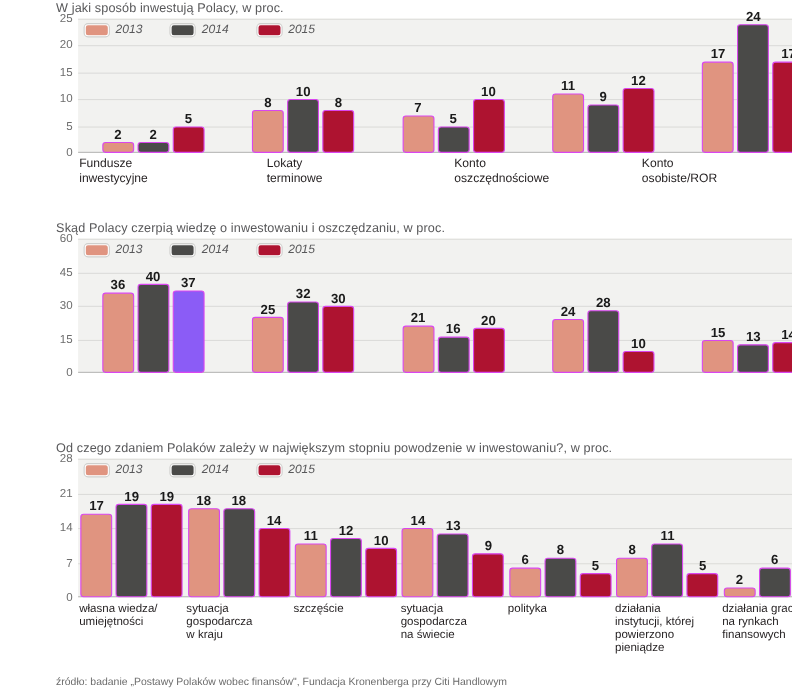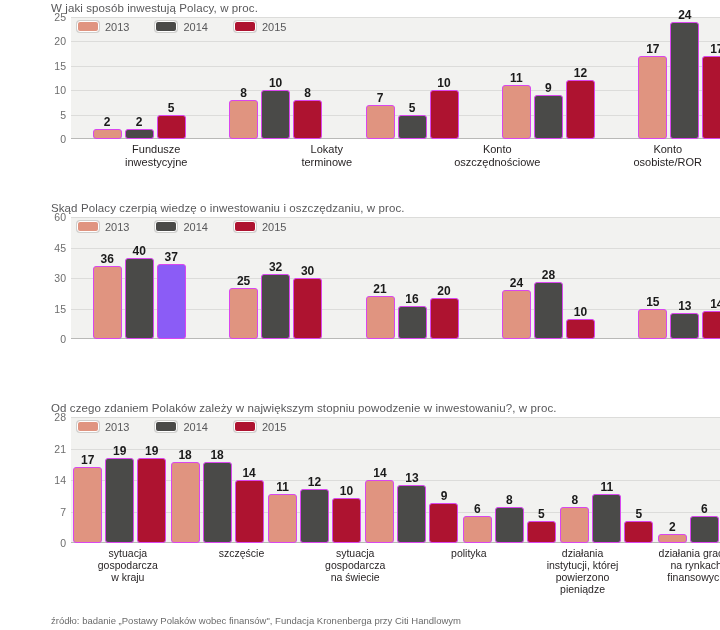--- a/index.html
+++ b/index.html
@@ -65,21 +65,21 @@
   }
 
   
   .legend {
     position: absolute;
     top: 4px; left: 6px;
     display: flex;
     gap: 26px;
     z-index: 5;
   }
-  .legend-item { display: flex; gap: 6px; }
+  .legend-item { display: flex; align-items: center; gap: 6px; font-style: italic; }
   .swatch {
     width: 22px; height: 11px;
     border-radius: 3px;
     border: 1px solid #ffffff;
     box-shadow: 0 0 0 1px #cfcfcd;
   }
   .legend-label { font-size: 11px; color: #58585a; }
 
   
   .groups {
@@ -117,21 +117,20 @@
 
   
   .xlabels {
     display: flex;
     margin-left: 30px;
     margin-right: 8px;
     margin-top: 4px;
   }
   .xlabel {
     flex: 1 1 0;
-    text-align: center;
     font-size: 11px;
     color: #231f20;
     line-height: 12.5px;
     white-space: pre-line;
     padding: 0 1px;
   }
   #block-3 .xlabel { font-size: 10.5px; line-height: 12px; }
 
   .source {
     position: absolute;
@@ -440,20 +439,22 @@
                 <span class="val">6</span>
               </div>
               <div class="bar" style="background: rgb(174, 19, 48); height: 18px;">
                 <span class="val">4</span>
               </div>
             </div>
           </div>
         </div>
     </div>
     <div class="xlabels" id="xl-3">
+        <div class="xlabel">własna wiedza/
+umiejętności</div>
         <div class="xlabel">sytuacja
 gospodarcza
 w kraju</div>
         <div class="xlabel">szczęście</div>
         <div class="xlabel">sytuacja
 gospodarcza
 na świecie</div>
         <div class="xlabel">polityka</div>
         <div class="xlabel">działania
 instytucji, której

